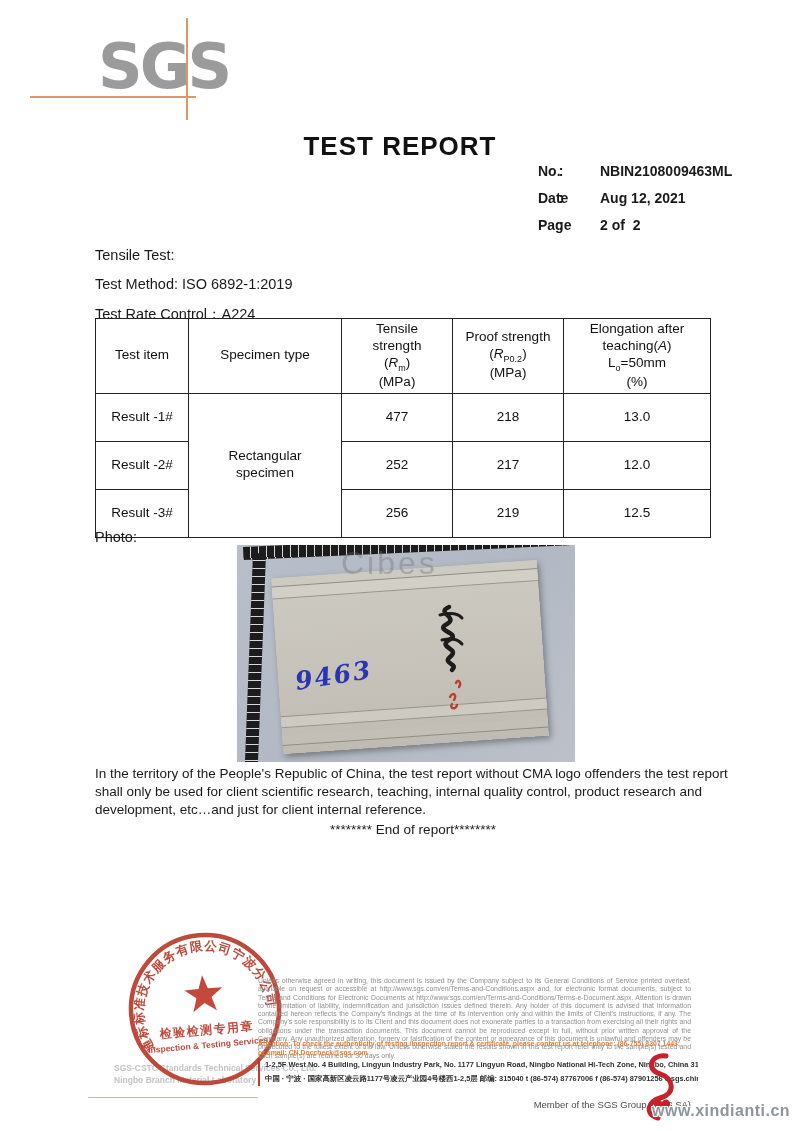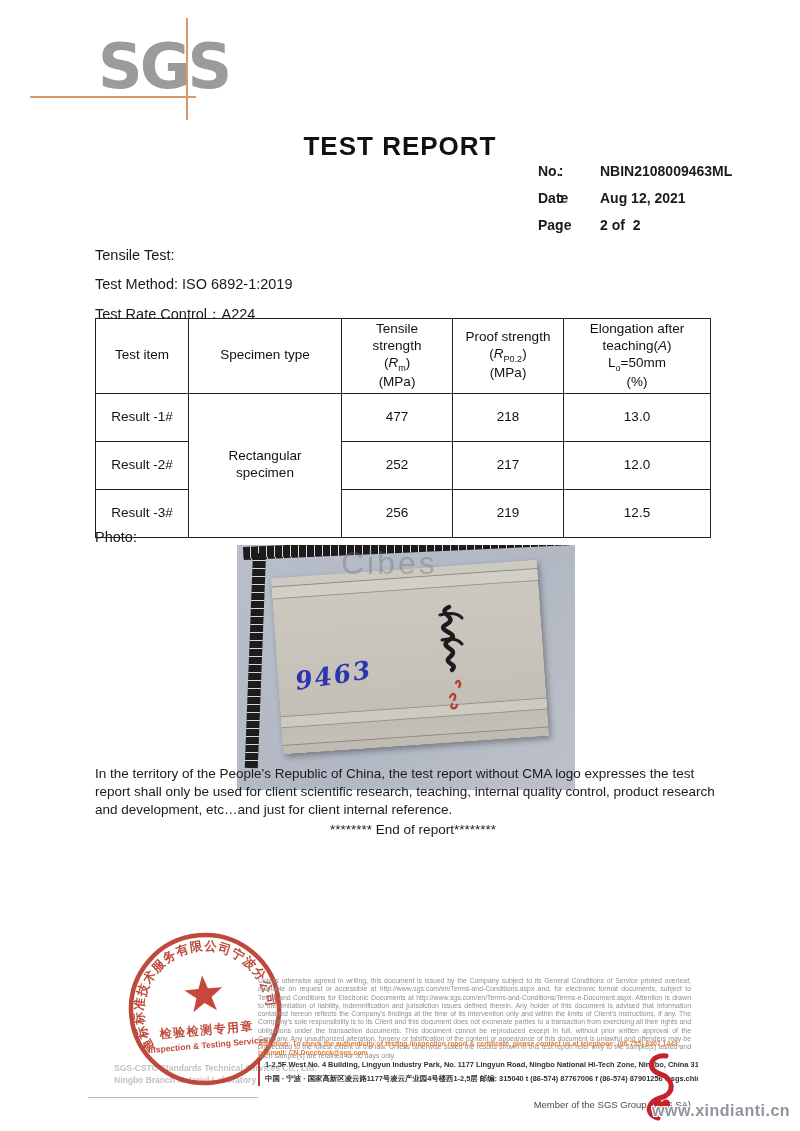--- a/index.html
+++ b/index.html
@@ -49,21 +49,21 @@
   }
   table.results th { height:64px; }
   table.results td { height:48px; }
   .w1{width:93px;} .w2{width:153px;} .w3{width:111px;} .w4{width:111px;} .w5{width:147px;}
   .it { font-style:italic; }
   sub { font-size:9px; }
 
   
   .photo-label { position:absolute; left:95px; top:529px; font-size:14.5px; }
   .photo {
-    position:absolute; left:237px; top:545px; width:338px; height:245px;
+    position:absolute; left:237px; top:545px; width:338px; height:217px;
     background:linear-gradient(135deg,#b9bfca 0%,#b2b8c3 55%,#bcc1c9 100%); overflow:hidden;
   }
   .ruler-top {
     position:absolute; left:6px; top:2px; width:326px; height:13px; background:#1c1c1c;
     transform:rotate(-2.6deg); transform-origin:left top;
     background-image:repeating-linear-gradient(90deg, transparent 0 7px, #d8d8d8 7px 8px);
   }
   .ruler-left {
     position:absolute; left:16px; top:8px; width:13px; height:215px; background:#1c1c1c;
     transform:rotate(2.2deg); transform-origin:left top;
@@ -242,21 +242,21 @@
     <div class="photo-watermark">Cibes</div>
     <div class="marking-blue">9463</div>
     <svg class="scribbles" width="338" height="217" viewBox="0 0 338 217">
       <path d="M212,62 c-14,6 10,10 -2,17 c-14,7 16,9 2,16 c-12,8 12,8 1,17 c-8,7 9,6 2,13" fill="none" stroke="#1c1c1c" stroke-width="4.5" stroke-linecap="round"></path>
       <path d="M203,70 q16,-4 22,3 M205,95 q14,-3 20,4" fill="none" stroke="#1c1c1c" stroke-width="3" stroke-linecap="round"></path>
       <path d="M219,138 c2,-5 6,0 3,4 m-9,10 c3,-6 7,-2 4,3 m-2,4 c-3,5 4,6 5,1" fill="none" stroke="#b5422e" stroke-width="2.4" stroke-linecap="round"></path>
     </svg>
   </div>
 
   <div class="disclaimer">
-    <p>In the territory of the People's Republic of China, the test report without CMA logo expresses the test report shall only be used for client scientific research, teaching, internal quality control, product research and development, etc…and just for client internal reference.</p>
+    <p>In the territory of the People's Republic of China, the test report without CMA logo offenders the test report shall only be used for client scientific research, teaching, internal quality control, product research and development, etc…and just for client internal reference.</p>
     <p class="end-line">******** End of report********</p>
   </div>
 
   <div class="company-gray">
     <div>SGS-CSTC Standards Technical Services Co., Ltd.</div>
     <div>Ningbo Branch Material Laboratory</div>
   </div>
 
   <svg class="stamp" width="162" height="162" viewBox="0 0 162 162">
     <circle cx="81" cy="81" r="74" fill="none" stroke="#b93b2c" stroke-width="4.5"></circle>

